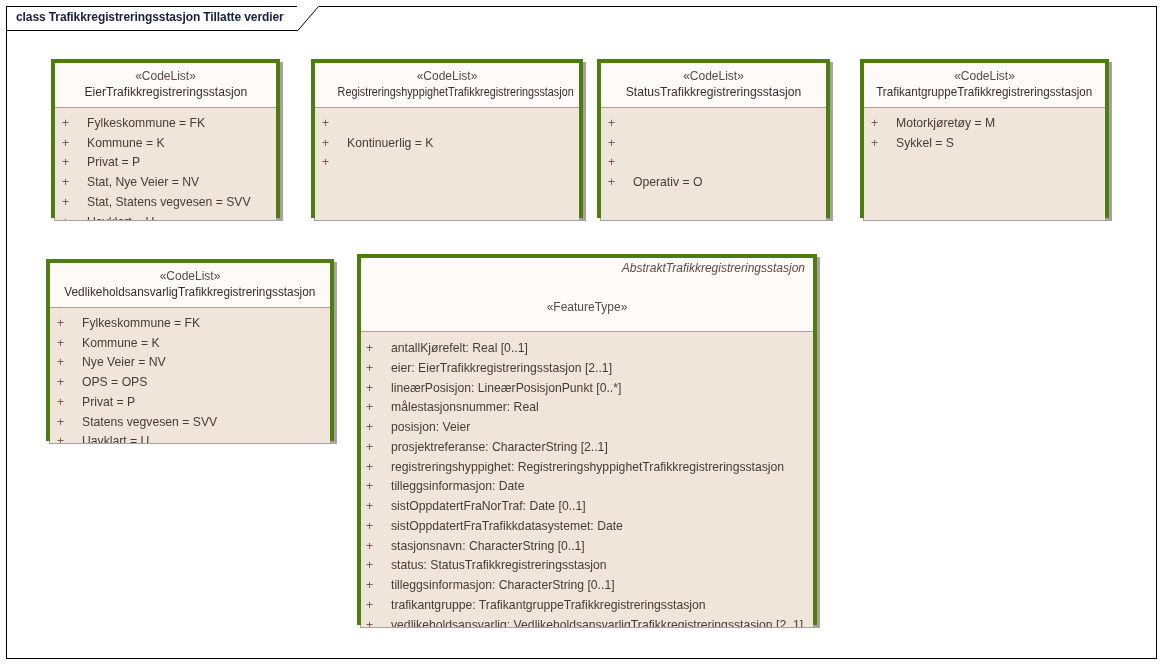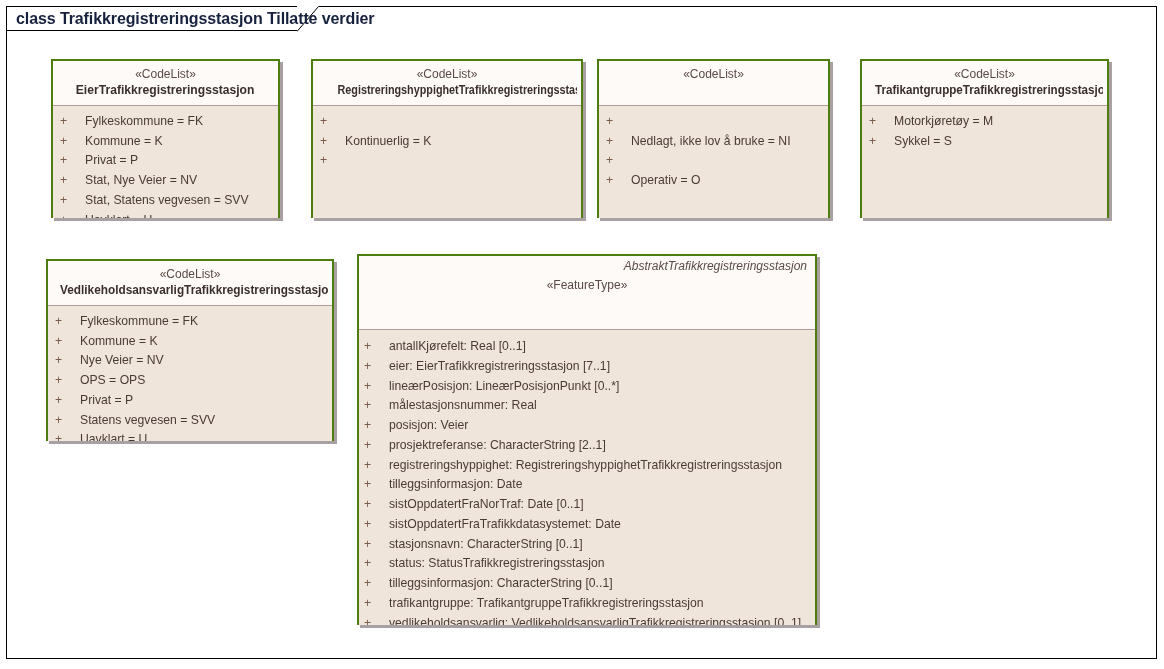--- a/index.html
+++ b/index.html
@@ -52,65 +52,65 @@
     position: absolute;
     left: 291px;
     top: 0;
     width: 22px;
     height: 26px;
   }
   #frame-tab .tab-label {
     position: absolute;
     left: 10px;
     top: 4px;
-    font-size: 16px;
+    font-size: 12px;
     font-weight: bold;
     color: #16213e;
     white-space: nowrap;
     letter-spacing: -0.1px;
   }
 
   
   .uml-box {
     position: absolute;
     box-sizing: border-box;
-    border: 2px solid #4d7c0f;
+    border: 4px solid #4d7c0f;
     background: #0f172a;
     box-shadow: 3px 3px 0 0 #a9a1a1;
   }
   .uml-header {
     box-sizing: border-box;
     background: #fdfaf7;
     border-bottom: 1px solid #b29a96;
     padding: 5px 4px 5px 4px;
     text-align: center;
     overflow: hidden;
   }
   .uml-header .qualifier {
     display: block;
     text-align: right;
     font-size: 12px;
     font-style: italic;
     color: #5b4a46;
     padding-right: 4px;
-    margin-bottom: 4px;
+    margin-bottom: 24px;
     white-space: nowrap;
     overflow: hidden;
   }
   .uml-header .stereotype {
     display: block;
     font-size: 12px;
     color: #5b4a46;
     line-height: 16px;
     white-space: nowrap;
   }
   .uml-header .classname {
     display: block;
     font-size: 12.5px;
-    font-weight: bold;
+    font-weight: normal;
     color: #3a2e2c;
     line-height: 17px;
     white-space: nowrap;
     overflow: hidden;
     text-overflow: clip;
   }
   .uml-body {
     box-sizing: border-box;
     background: #f0e5da;
     padding: 6px 0 6px 0;
@@ -226,28 +226,28 @@
           <span class="atxt">Kontinuerlig = K</span>
         </div>
         <div class="attr-row">
           <span class="vis">+</span>
         </div>
       </div>
     </div>
     <div class="uml-box" id="box-status">
       <div class="uml-header">
         <span class="stereotype">«CodeList»</span>
-      </div>
-      <div class="uml-body">
-        <div class="attr-row">
-          <span class="vis">+</span>
-        </div>
-        <div class="attr-row">
-          <span class="vis">+</span>
-          <span class="atxt">Nedlagt, ikke lov å bruke = NI</span>
+        <span class="classname"><span class="squeeze">StatusTrafikkregistreringsstasjon</span></span>
+      </div>
+      <div class="uml-body">
+        <div class="attr-row">
+          <span class="vis">+</span>
+        </div>
+        <div class="attr-row">
+          <span class="vis">+</span>
         </div>
         <div class="attr-row">
           <span class="vis">+</span>
         </div>
         <div class="attr-row">
           <span class="vis">+</span>
           <span class="atxt">Operativ = O</span>
         </div>
       </div>
     </div>
@@ -308,21 +308,21 @@
         <span class="qualifier">AbstraktTrafikkregistreringsstasjon</span>
         <span class="stereotype">«FeatureType»</span>
       </div>
       <div class="uml-body">
         <div class="attr-row">
           <span class="vis">+</span>
           <span class="atxt">antallKjørefelt: Real [0..1]</span>
         </div>
         <div class="attr-row">
           <span class="vis">+</span>
-          <span class="atxt">eier: EierTrafikkregistreringsstasjon [7..1]</span>
+          <span class="atxt">eier: EierTrafikkregistreringsstasjon [2..1]</span>
         </div>
         <div class="attr-row">
           <span class="vis">+</span>
           <span class="atxt">lineærPosisjon: LineærPosisjonPunkt [0..*]</span>
         </div>
         <div class="attr-row">
           <span class="vis">+</span>
           <span class="atxt">målestasjonsnummer: Real</span>
         </div>
         <div class="attr-row">
@@ -360,17 +360,17 @@
         <div class="attr-row">
           <span class="vis">+</span>
           <span class="atxt">tilleggsinformasjon: CharacterString [0..1]</span>
         </div>
         <div class="attr-row">
           <span class="vis">+</span>
           <span class="atxt">trafikantgruppe: TrafikantgruppeTrafikkregistreringsstasjon</span>
         </div>
         <div class="attr-row">
           <span class="vis">+</span>
-          <span class="atxt">vedlikeholdsansvarlig: VedlikeholdsansvarligTrafikkregistreringsstasjon [0..1]</span>
+          <span class="atxt">vedlikeholdsansvarlig: VedlikeholdsansvarligTrafikkregistreringsstasjon [2..1]</span>
         </div>
       </div>
     </div>
   </div>
 
 </body></html>

